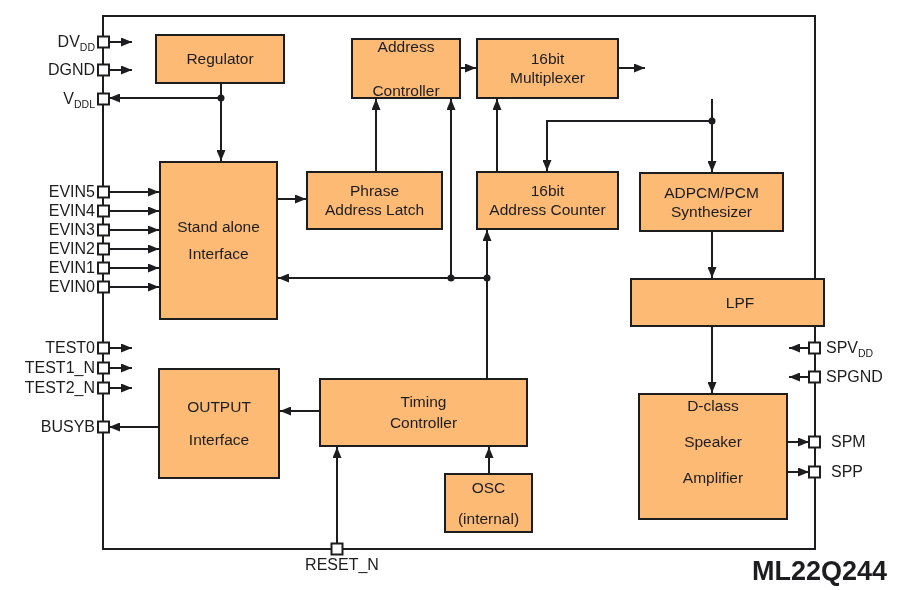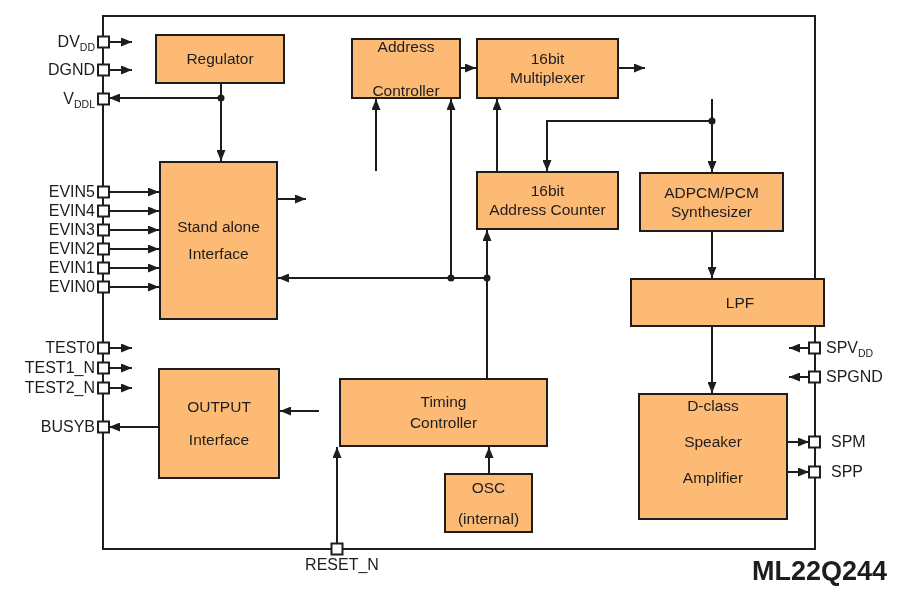--- a/index.html
+++ b/index.html
@@ -147,41 +147,45 @@
     <span>16bit</span>
     <span>Multiplexer</span>
   </div>
 
 
   <div class="block g11 pb36" style="left:159px;top:161px;width:119px;height:159px;">
     <span>Stand alone</span>
     <span>Interface</span>
   </div>
 
+  <div class="block g3" style="left:306px;top:171px;width:137px;height:59px;">
+    <span>Phrase</span>
+    <span>Address Latch</span>
+  </div>
 
   <div class="block g3" style="left:476px;top:171px;width:143px;height:59px;">
     <span>16bit</span>
     <span>Address Counter</span>
   </div>
 
   <div class="block g3" style="left:639px;top:172px;width:145px;height:60px;">
     <span>ADPCM/PCM</span>
     <span>Synthesizer</span>
   </div>
 
   <div class="block" style="left:630px;top:278px;width:195px;height:49px;padding-left:25px;">
     <span>LPF</span>
   </div>
 
   <div class="block g17" style="left:158px;top:368px;width:122px;height:111px;">
     <span>OUTPUT</span>
     <span>Interface</span>
   </div>
 
-  <div class="block g5" style="left:319px;top:378px;width:209px;height:69px;margin-left:20px;">
+  <div class="block g5" style="left:319px;top:378px;width:209px;height:69px;">
     <span>Timing</span>
     <span>Controller</span>
   </div>
 
   <div class="block g15" style="left:444px;top:473px;width:89px;height:60px;">
     <span>OSC</span>
     <span>(internal)</span>
   </div>
 
   <div class="block g14 pb30" style="left:638px;top:393px;width:150px;height:127px;">

